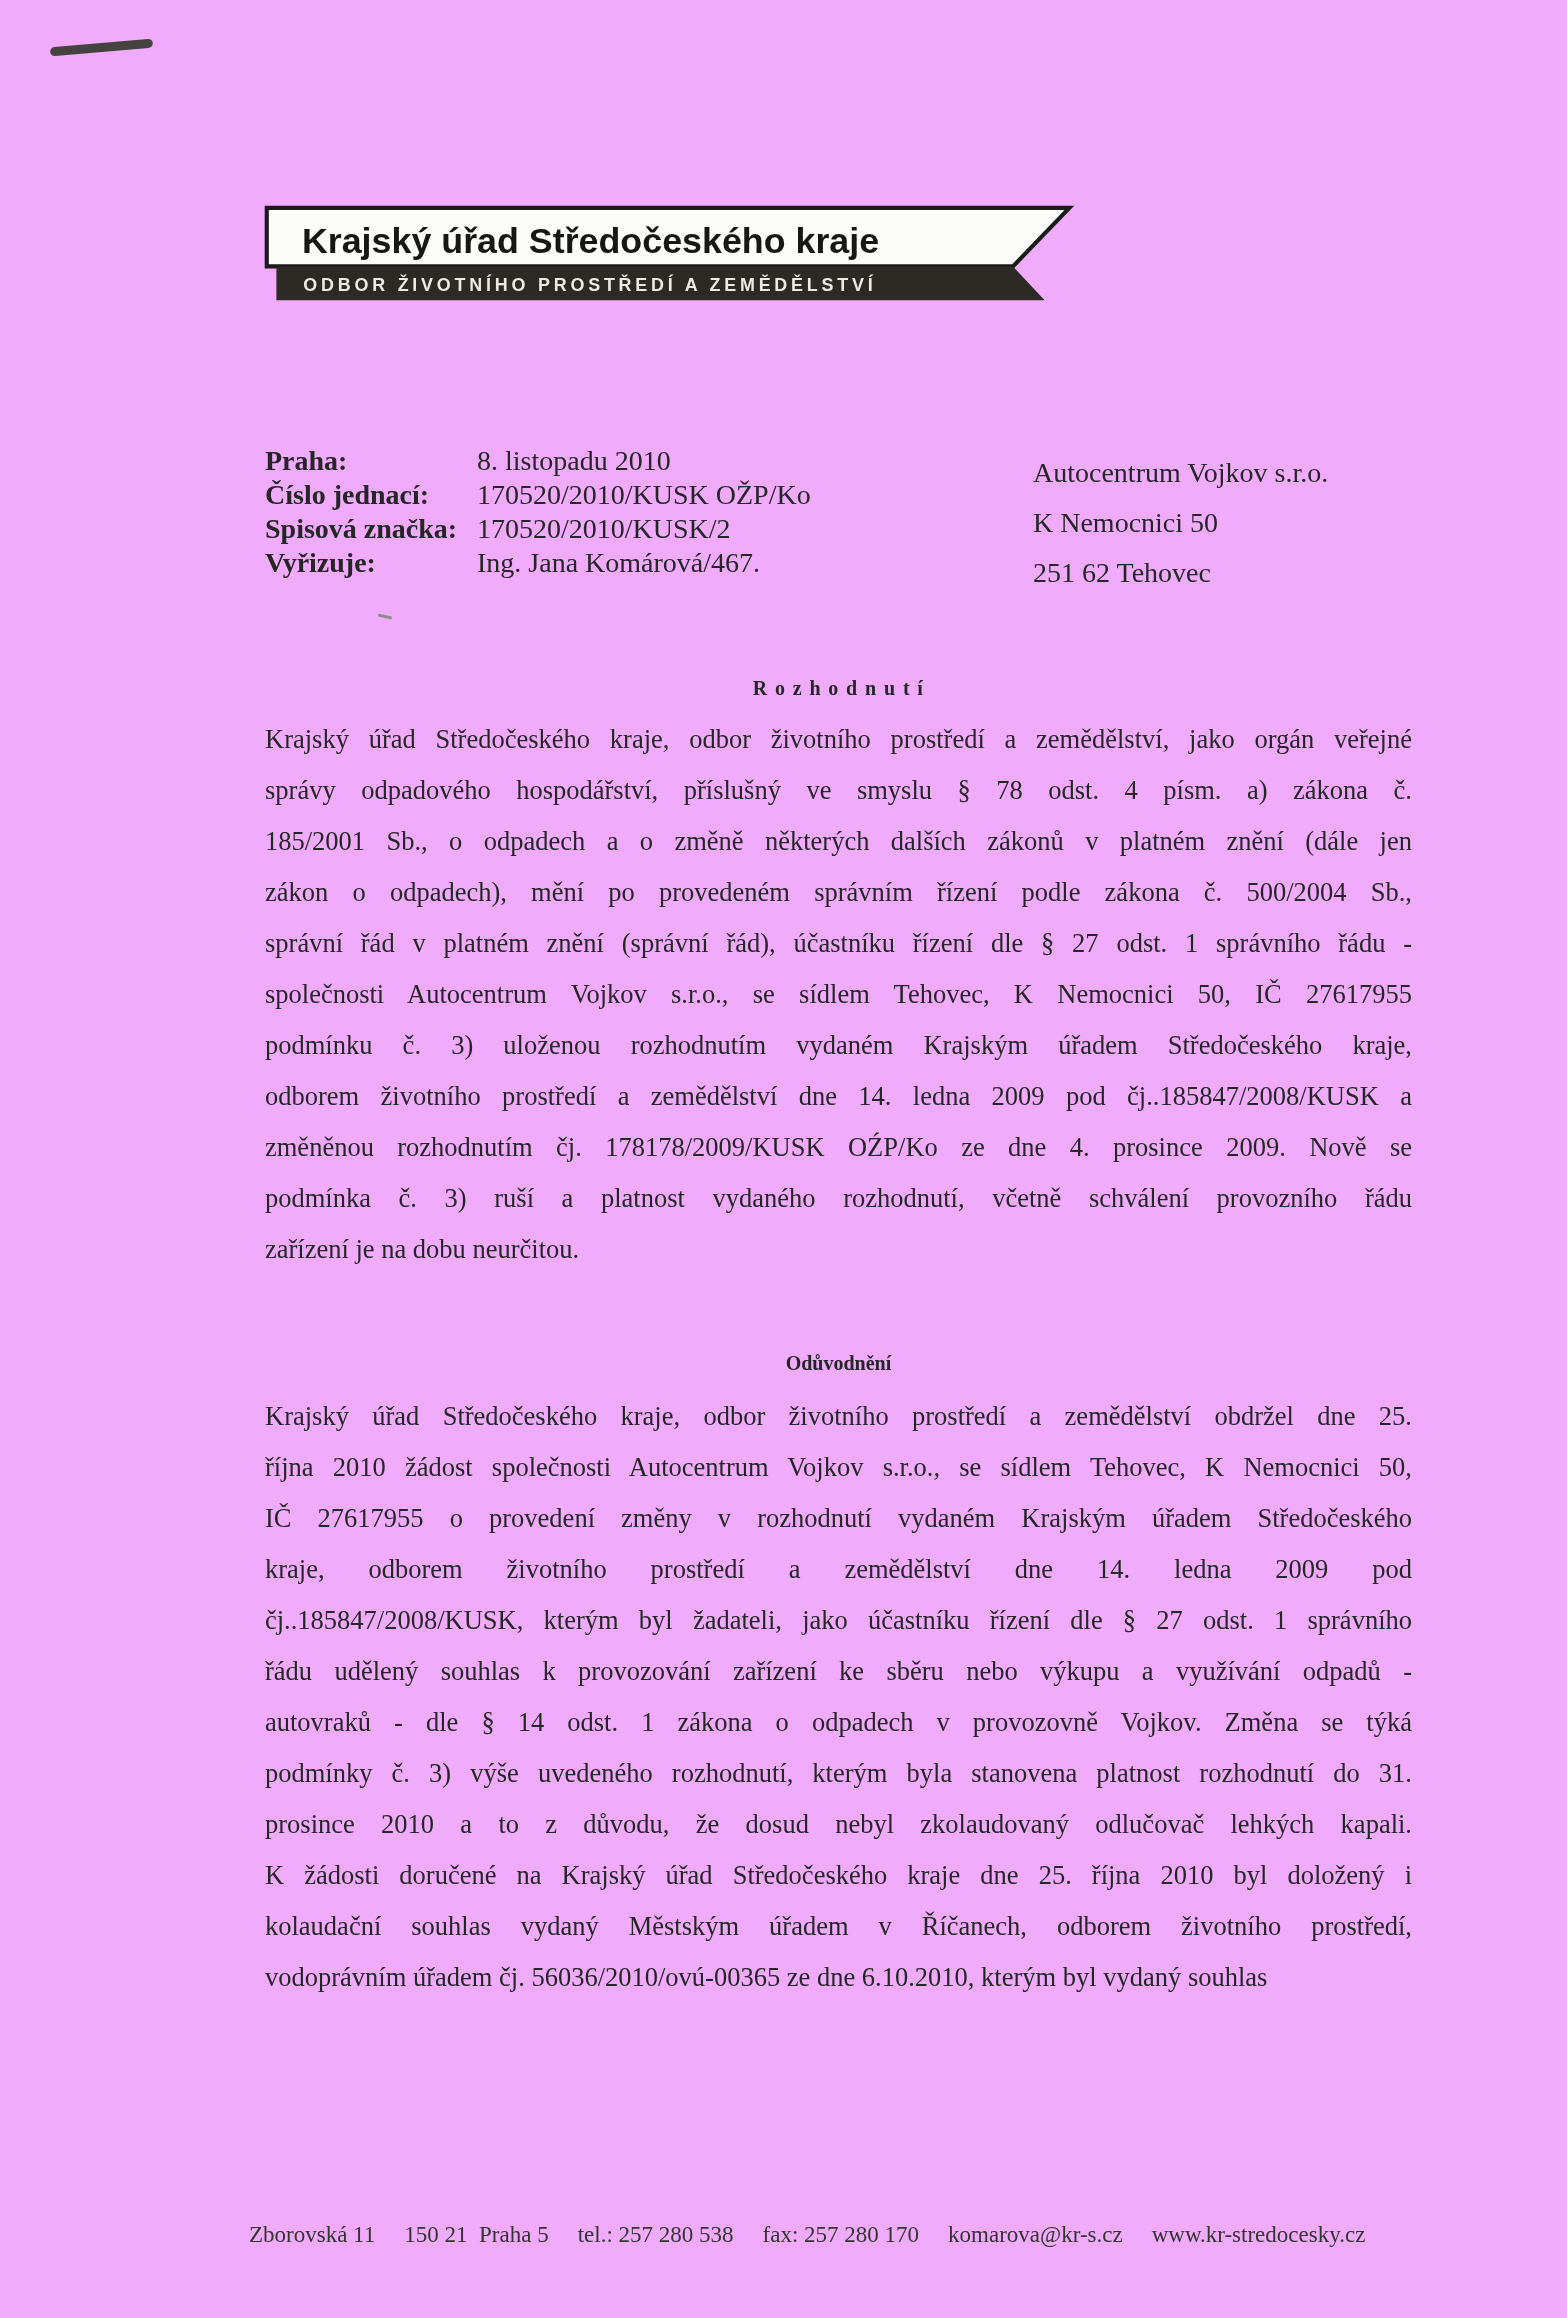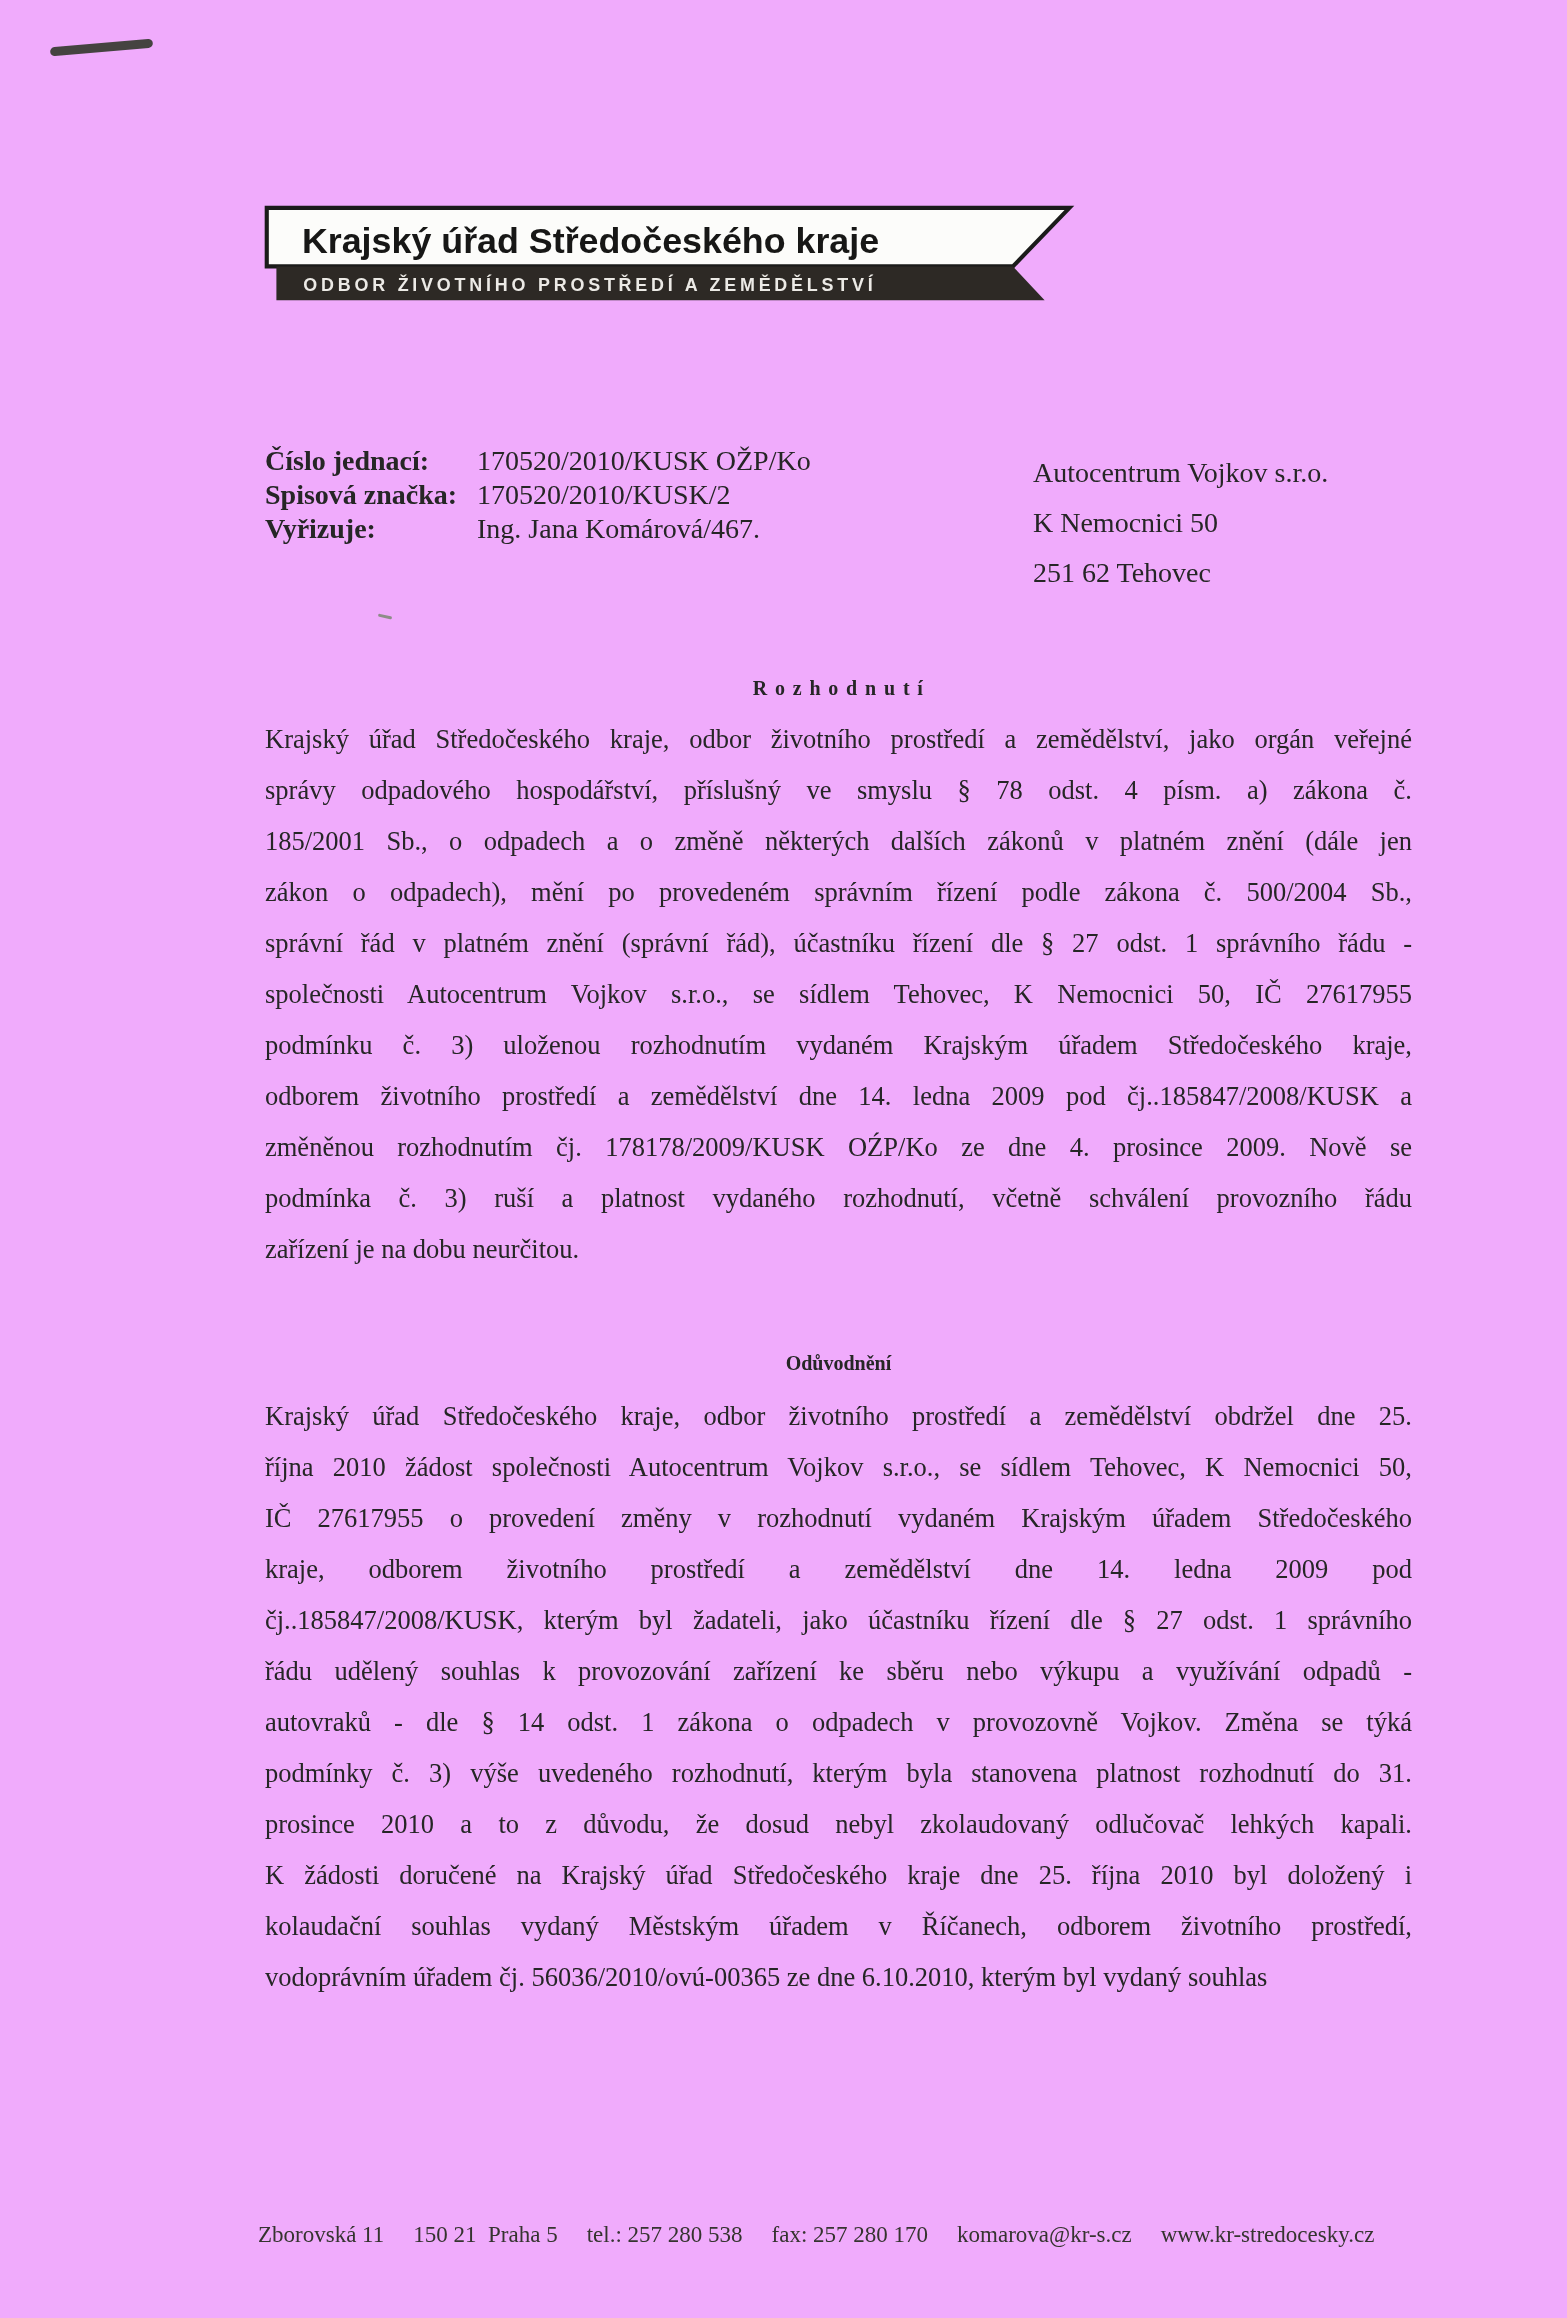--- a/index.html
+++ b/index.html
@@ -42,39 +42,42 @@
   .para{position:absolute;left:265px;width:1147px;font-size:26.5px;}
   .para .line{
     line-height:51px;height:51px;
     text-align:justify;text-align-last:justify;
     white-space:nowrap;
   }
   .para .line.last{text-align-last:left;}
   .para1{top:714px;}
   .para2{top:1391px;}
   .footer{
-    position:absolute;left:258px;top:2222px;
+    position:absolute;left:249px;top:2222px;
     display:flex;gap:29px;font-size:23px;color:#35342f;white-space:pre;
   }
 </style>
 </head>
 <body>
 
 <div class="page">
 
   <div class="pen-mark"></div>
 
   <svg class="logo-svg" width="813" height="102" viewBox="0 0 1180 148">
     <polygon points="4,7 1169,7 1087,92 4,92" fill="#fcfcfa" stroke="#1b1b1a" stroke-width="6"></polygon>
     <polygon points="18,92 1087,92 1133,141 18,141" fill="#2d2925"></polygon>
     <text class="logo-title" x="55" y="72">Krajský úřad Středočeského kraje</text>
     <text class="logo-subtitle" x="57" y="128">ODBOR ŽIVOTNÍHO PROSTŘEDÍ A ZEMĚDĚLSTVÍ</text>
   </svg>
 
   <div class="meta">
+    <div class="row">
+      <span class="lbl">Praha:</span><span>8. listopadu 2010</span>
+    </div>
     <div class="row">
       <span class="lbl">Číslo jednací:</span><span>170520/2010/KUSK OŽP/Ko</span>
     </div>
     <div class="row">
       <span class="lbl">Spisová značka:</span><span>170520/2010/KUSK/2</span>
     </div>
     <div class="row">
       <span class="lbl">Vyřizuje:</span><span>Ing. Jana Komárová/467.</span>
     </div>
   </div>

